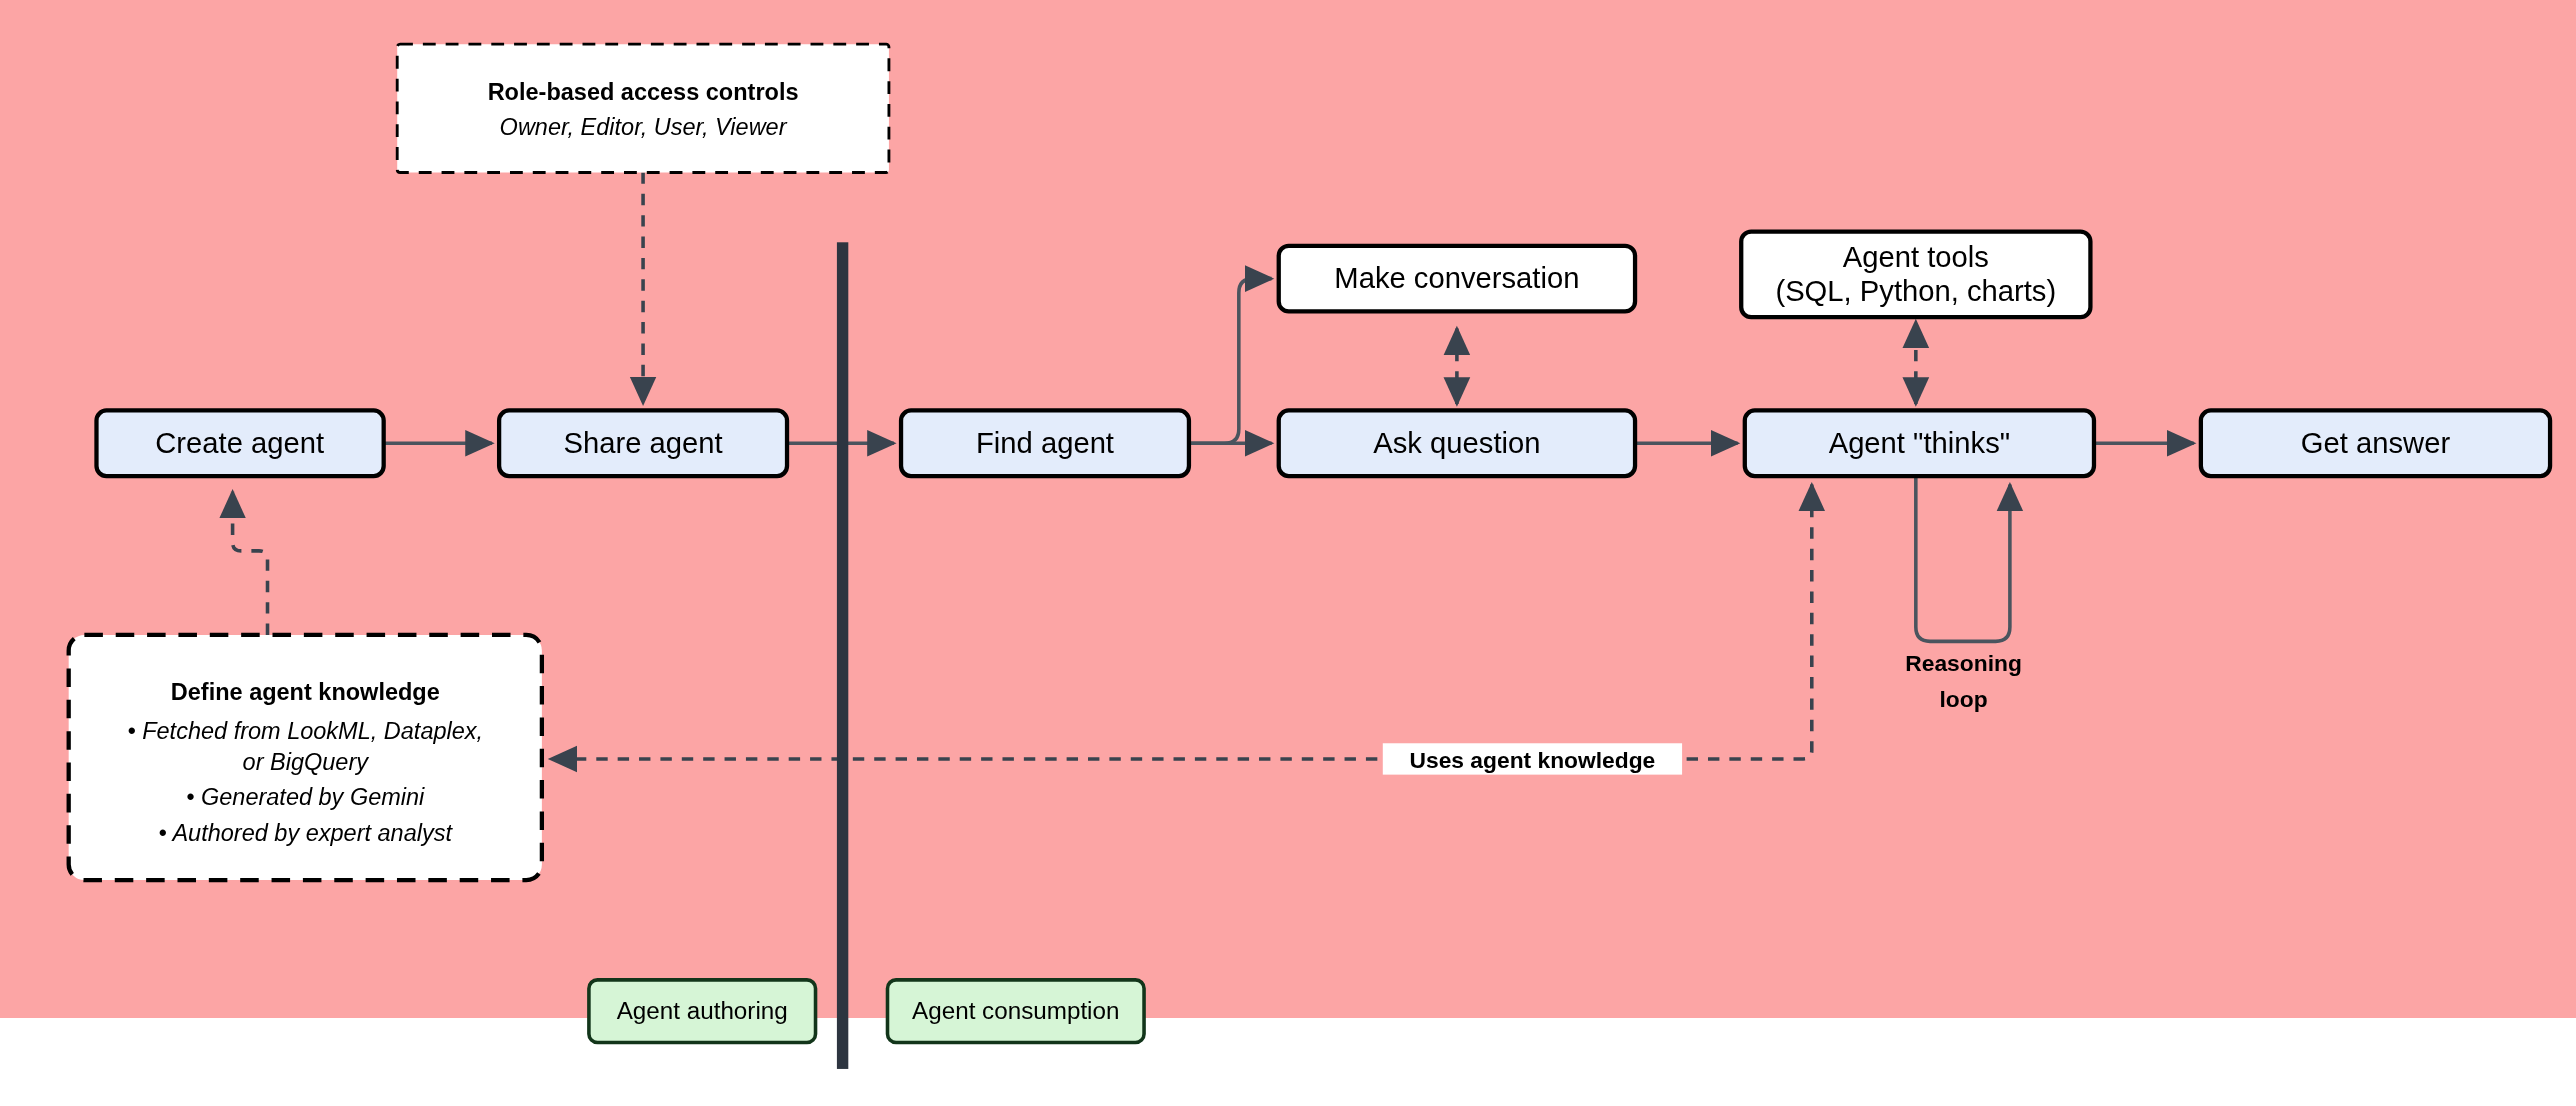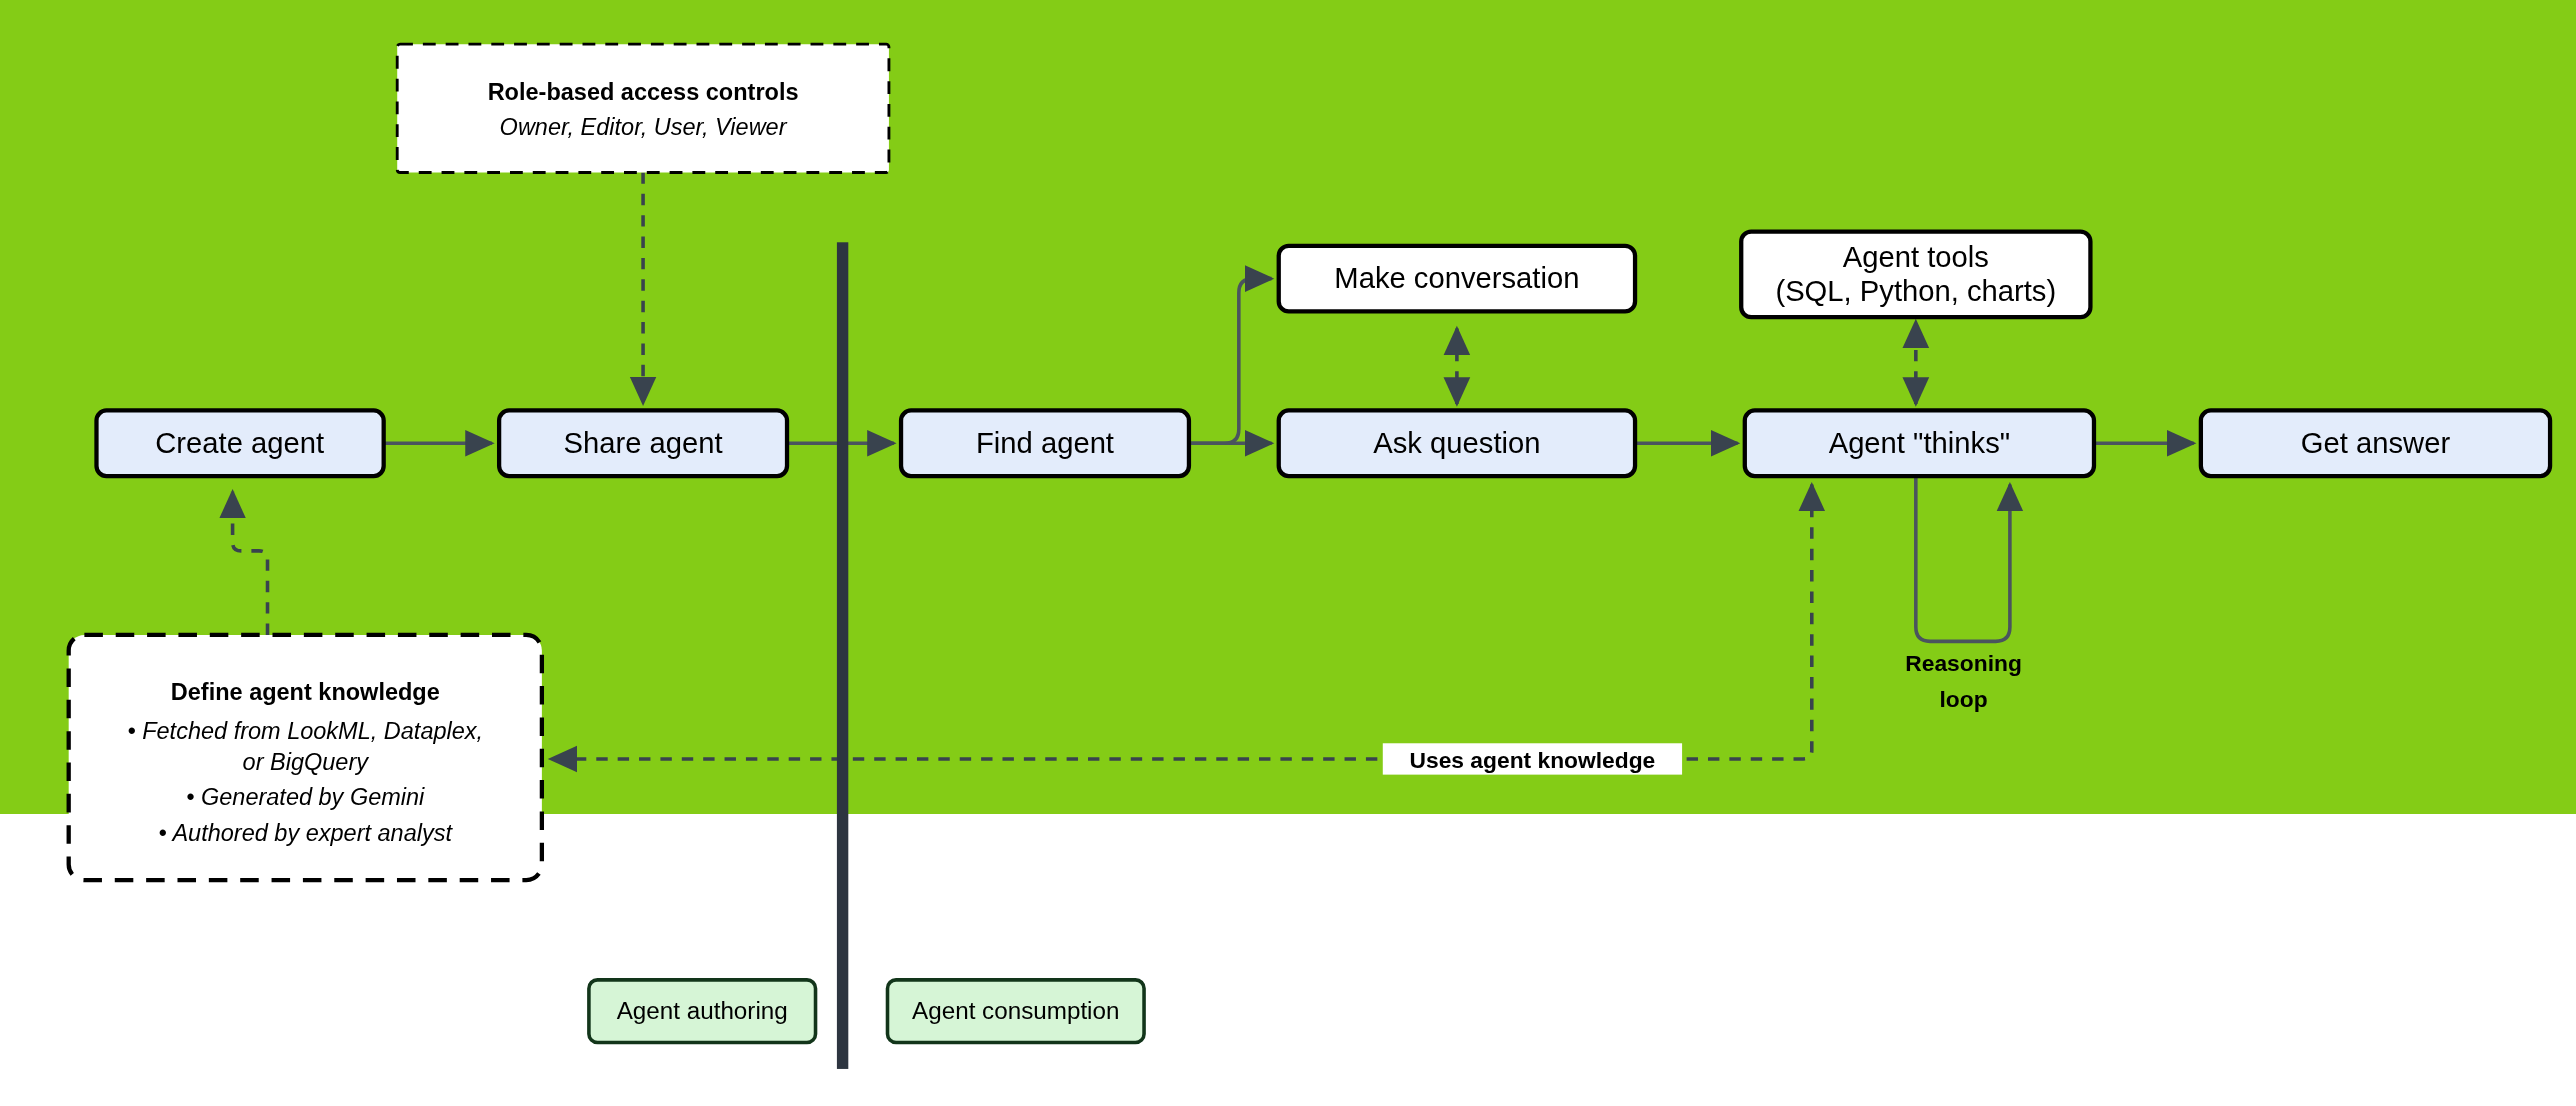--- a/index.html
+++ b/index.html
@@ -9,22 +9,22 @@
   }
   body {
     width: 2576px;
     height: 1106px;
     font-family: "Liberation Sans", sans-serif;
     overflow: hidden;
   }
   #diagram-root {
     position: relative;
     width: 2576px;
-    height: 814px;
-    background: #84cc16;
+    height: 1018px;
+    background: #fca5a5;
   }
   svg.canvas {
     position: absolute;
     top: 0;
     left: 0;
     width: 2576px;
     height: 1106px;
     display: block;
   }
   .node-text {

